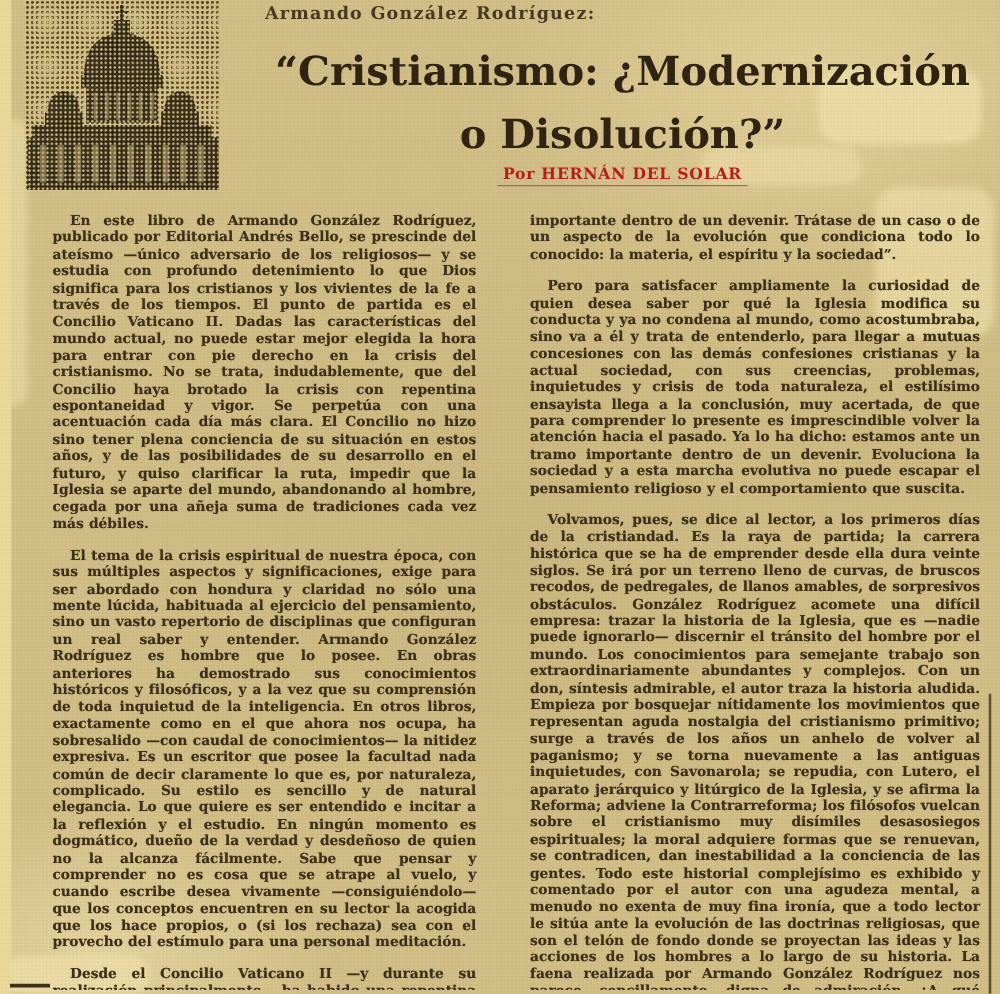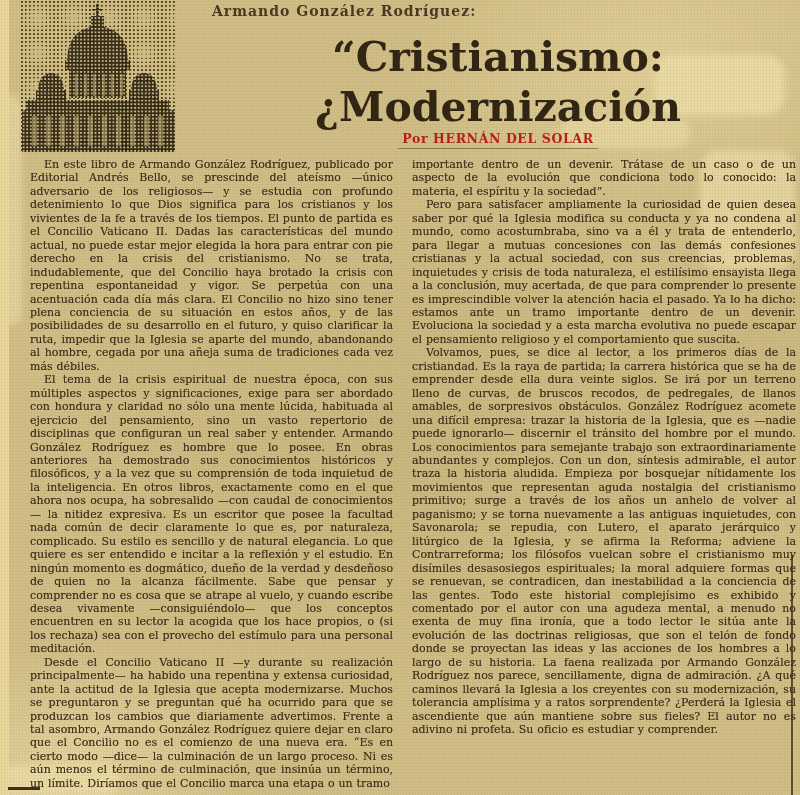--- a/index.html
+++ b/index.html
@@ -45,40 +45,40 @@
   }
 
   .ink{color:#3a2d19;}
   .kicker{
     position:absolute;left:212px;top:3px;width:330px;
     font-size:14px;font-weight:bold;letter-spacing:1px;color:#463822;
     filter:blur(.35px);
   }
   .title{
     position:absolute;left:200px;top:32px;width:596px;text-align:center;
-    font-weight:bold;color:#2e2312;font-size:41px;line-height:50px;
+    font-weight:bold;color:#2e2312;font-size:32px;line-height:50px;
     filter:blur(.3px);
   }
   .byline{
     position:absolute;left:200px;top:131px;width:596px;text-align:center;
     font-size:12.5px;font-weight:bold;letter-spacing:.6px;color:#b91c1c;
     filter:blur(.3px);
   }
   .byline span{border-bottom:1px solid rgba(74,58,34,.55);padding:0 4px 2px;}
 
   .col{
     position:absolute;top:158px;height:634px;overflow:hidden;
     font-size:11px;line-height:13.45px;text-align:justify;
     color:#3c2f1b;filter:blur(.32px);
     text-shadow:0 0 .6px rgba(60,47,27,.55);
     hyphens:auto;-webkit-hyphens:auto;word-spacing:.4px;
   }
   .col-left{left:30px;width:363px;}
   .col-right{left:412px;width:384px;}
-  .col p{margin:0;text-indent:14px;}
+  .col p{margin:12px;text-indent:14px;font-weight:bold;}
   .col p.cont{text-indent:0;}
 
   .rule-bl{position:absolute;left:8px;top:787px;width:32px;height:3px;background:#3d3019;}
   .rule-right{position:absolute;left:791px;top:555px;width:2px;height:240px;background:rgba(52,40,20,.75);}
 </style>
 </head>
 <body>
 
 <div class="paper"></div>
 <div class="artifact a1"></div>
@@ -129,20 +129,21 @@
         <rect x="100" y="74" width="3" height="22"></rect>
     </g>
   </svg>
   <div class="dots-over"></div>
 </div>
 
 <div class="kicker ink">Armando González Rodríguez:</div>
 
 <div class="title">
   <div>“Cristianismo: ¿Modernización</div>
+  <div>o Disolución?”</div>
 </div>
 
 <div class="byline">
   <span>Por HERNÁN DEL SOLAR</span>
 </div>
 
 <div class="col col-left">
   <p>En este libro de Armando González Rodríguez, publicado por Editorial Andrés Bello, se prescinde del ateísmo —único adversario de los religiosos— y se estudia con profundo detenimiento lo que Dios significa para los cristianos y los vivientes de la fe a través de los tiempos. El punto de partida es el Concilio Vaticano II. Dadas las características del mundo actual, no puede estar mejor elegida la hora para entrar con pie derecho en la crisis del cristianismo. No se trata, indudablemente, que del Concilio haya brotado la crisis con repentina espontaneidad y vigor. Se perpetúa con una acentuación cada día más clara. El Concilio no hizo sino tener plena conciencia de su situación en estos años, y de las posibilidades de su desarrollo en el futuro, y quiso clarificar la ruta, impedir que la Iglesia se aparte del mundo, abandonando al hombre, cegada por una añeja suma de tradiciones cada vez más débiles.</p>
   <p>El tema de la crisis espiritual de nuestra época, con sus múltiples aspectos y significaciones, exige para ser abordado con hondura y claridad no sólo una mente lúcida, habituada al ejercicio del pensamiento, sino un vasto repertorio de disciplinas que configuran un real saber y entender. Armando González Rodríguez es hombre que lo posee. En obras anteriores ha demostrado sus conocimientos históricos y filosóficos, y a la vez que su comprensión de toda inquietud de la inteligencia. En otros libros, exactamente como en el que ahora nos ocupa, ha sobresalido —con caudal de conocimientos— la nitidez expresiva. Es un escritor que posee la facultad nada común de decir claramente lo que es, por naturaleza, complicado. Su estilo es sencillo y de natural elegancia. Lo que quiere es ser entendido e incitar a la reflexión y el estudio. En ningún momento es dogmático, dueño de la verdad y desdeñoso de quien no la alcanza fácilmente. Sabe que pensar y comprender no es cosa que se atrape al vuelo, y cuando escribe desea vivamente —consiguiéndolo— que los conceptos encuentren en su lector la acogida que los hace propios, o (si los rechaza) sea con el provecho del estímulo para una personal meditación.</p>
   <p>Desde el Concilio Vaticano II —y durante su realización principalmente— ha habido una repentina y extensa curiosidad, ante la actitud de la Iglesia que acepta modernizarse. Muchos se preguntaron y se preguntan qué ha ocurrido para que se produzcan los cambios que diariamente advertimos. Frente a tal asombro, Armando González Rodríguez quiere dejar en claro que el Concilio no es el comienzo de una nueva era. “Es en cierto modo —dice— la culminación de un largo proceso. Ni es aún menos el término de culminación, que insinúa un término, un límite. Diríamos que el Concilio marca una etapa o un tramo</p>

